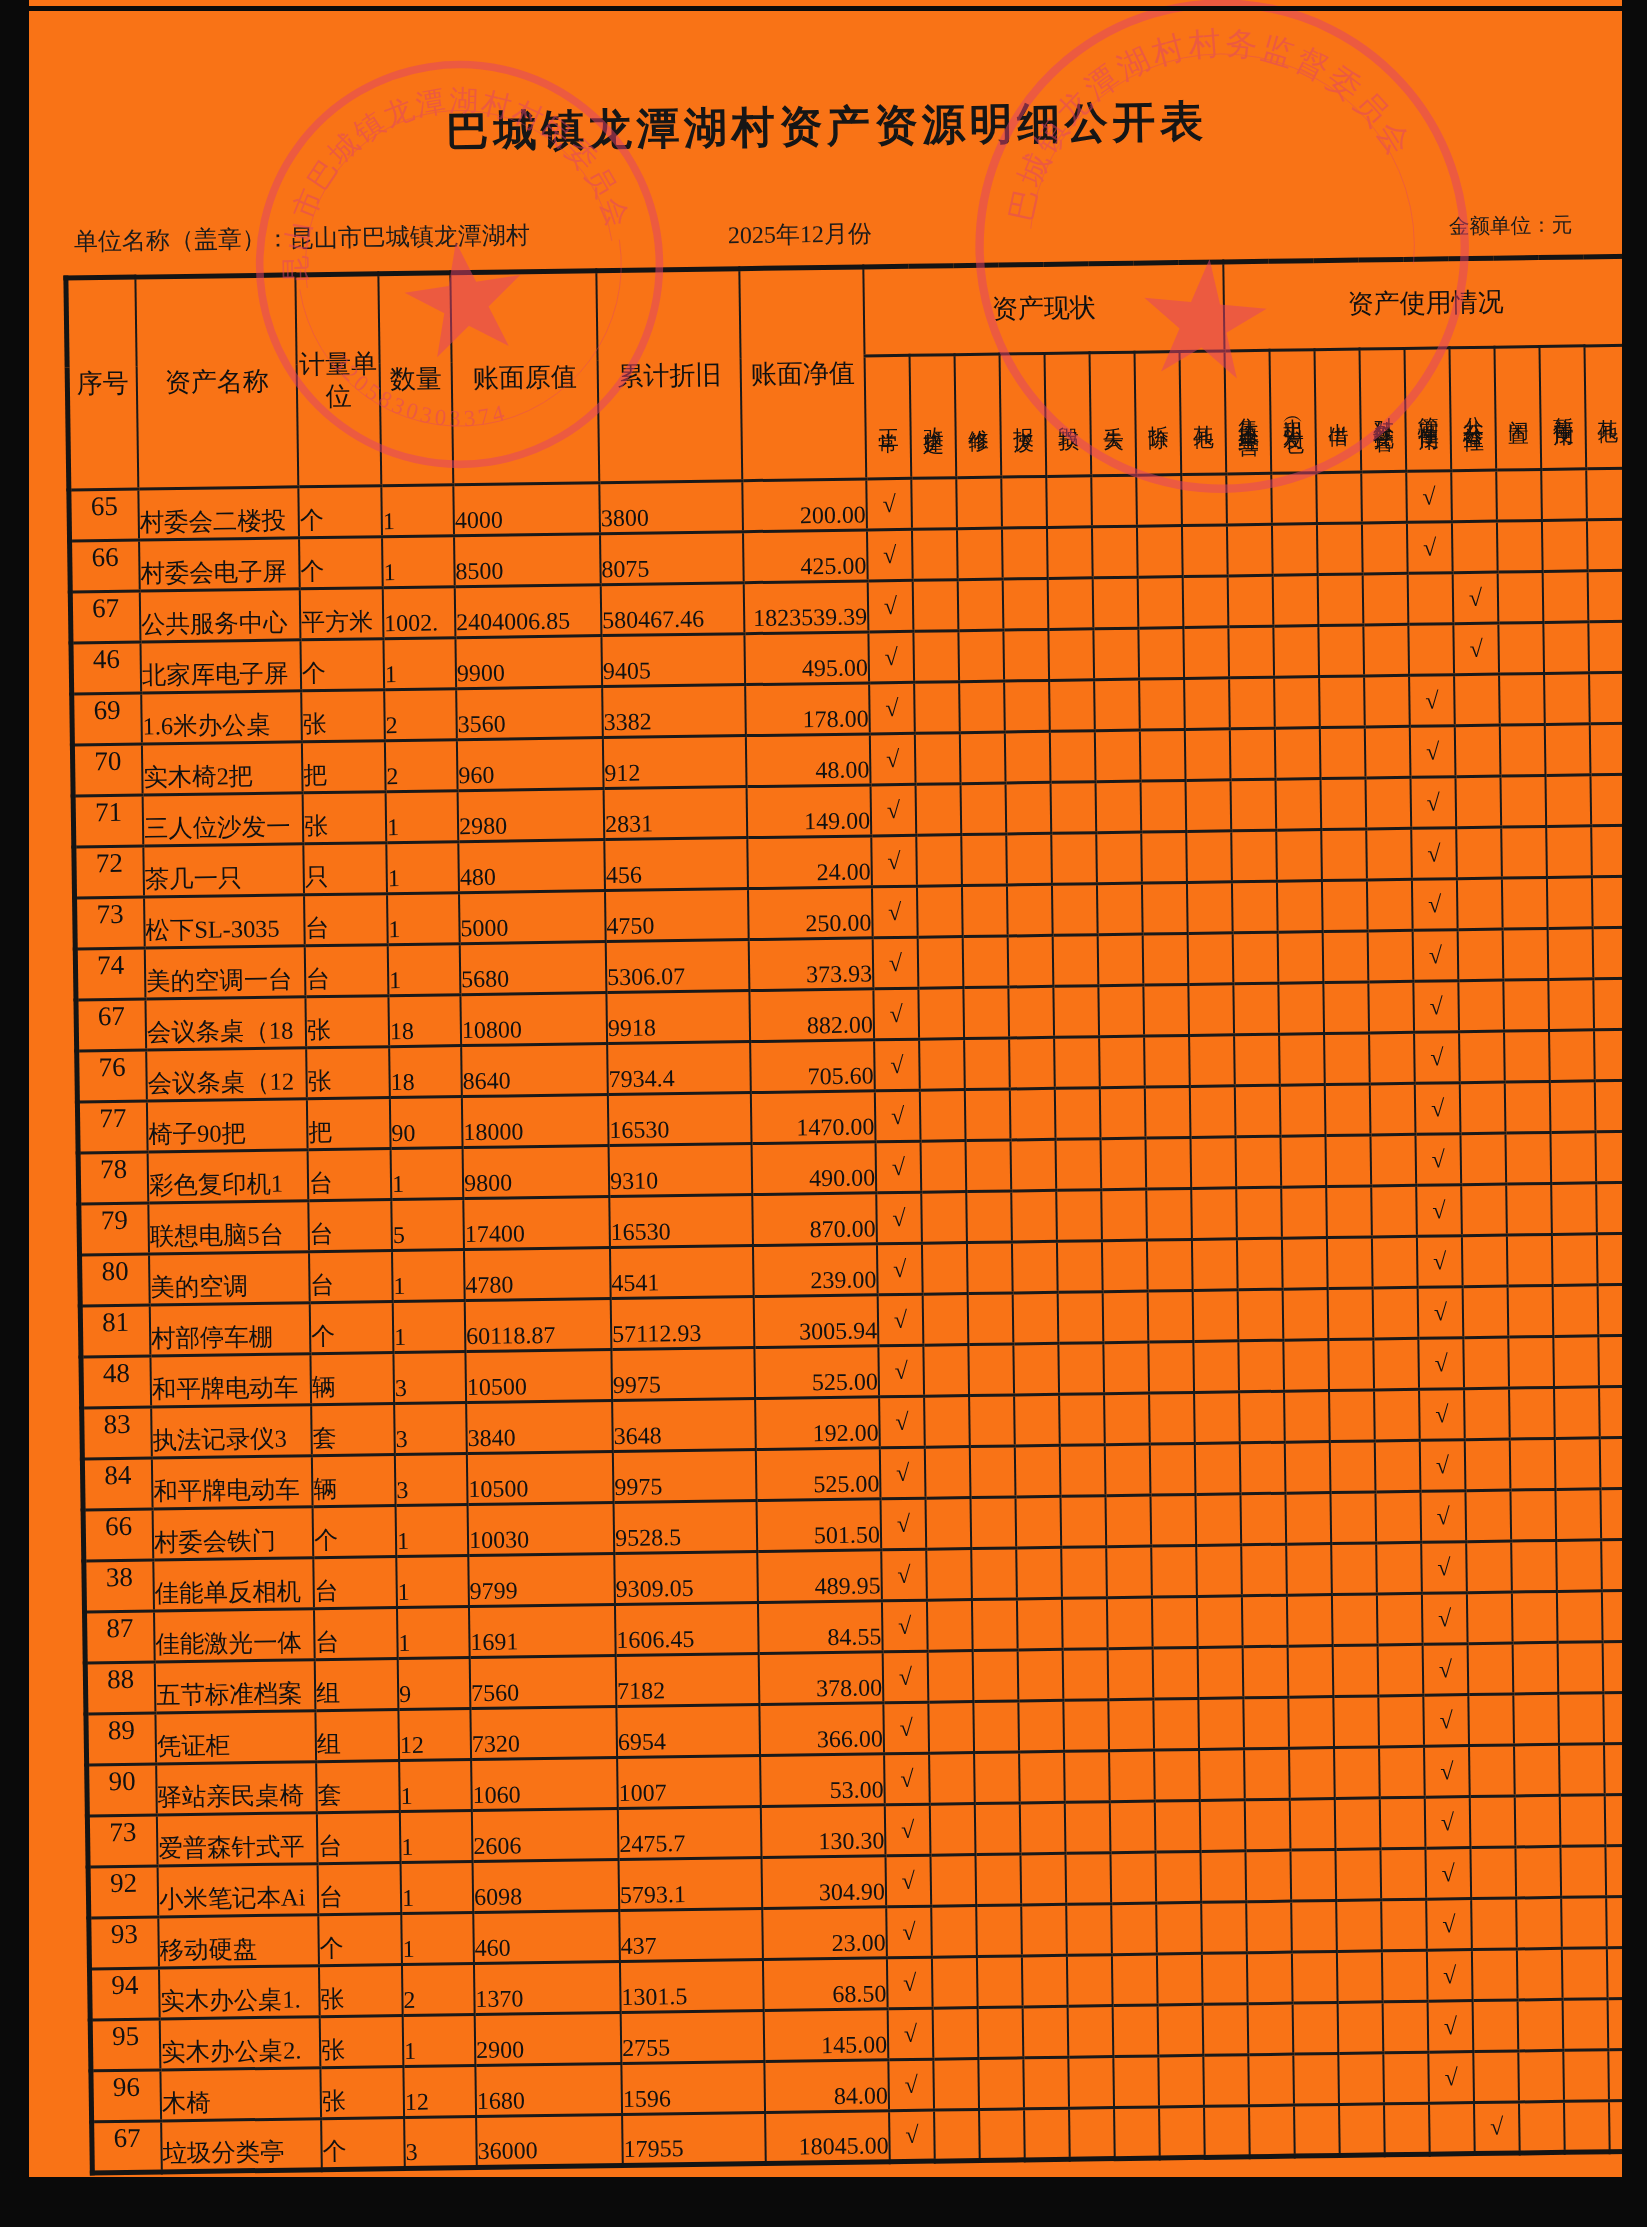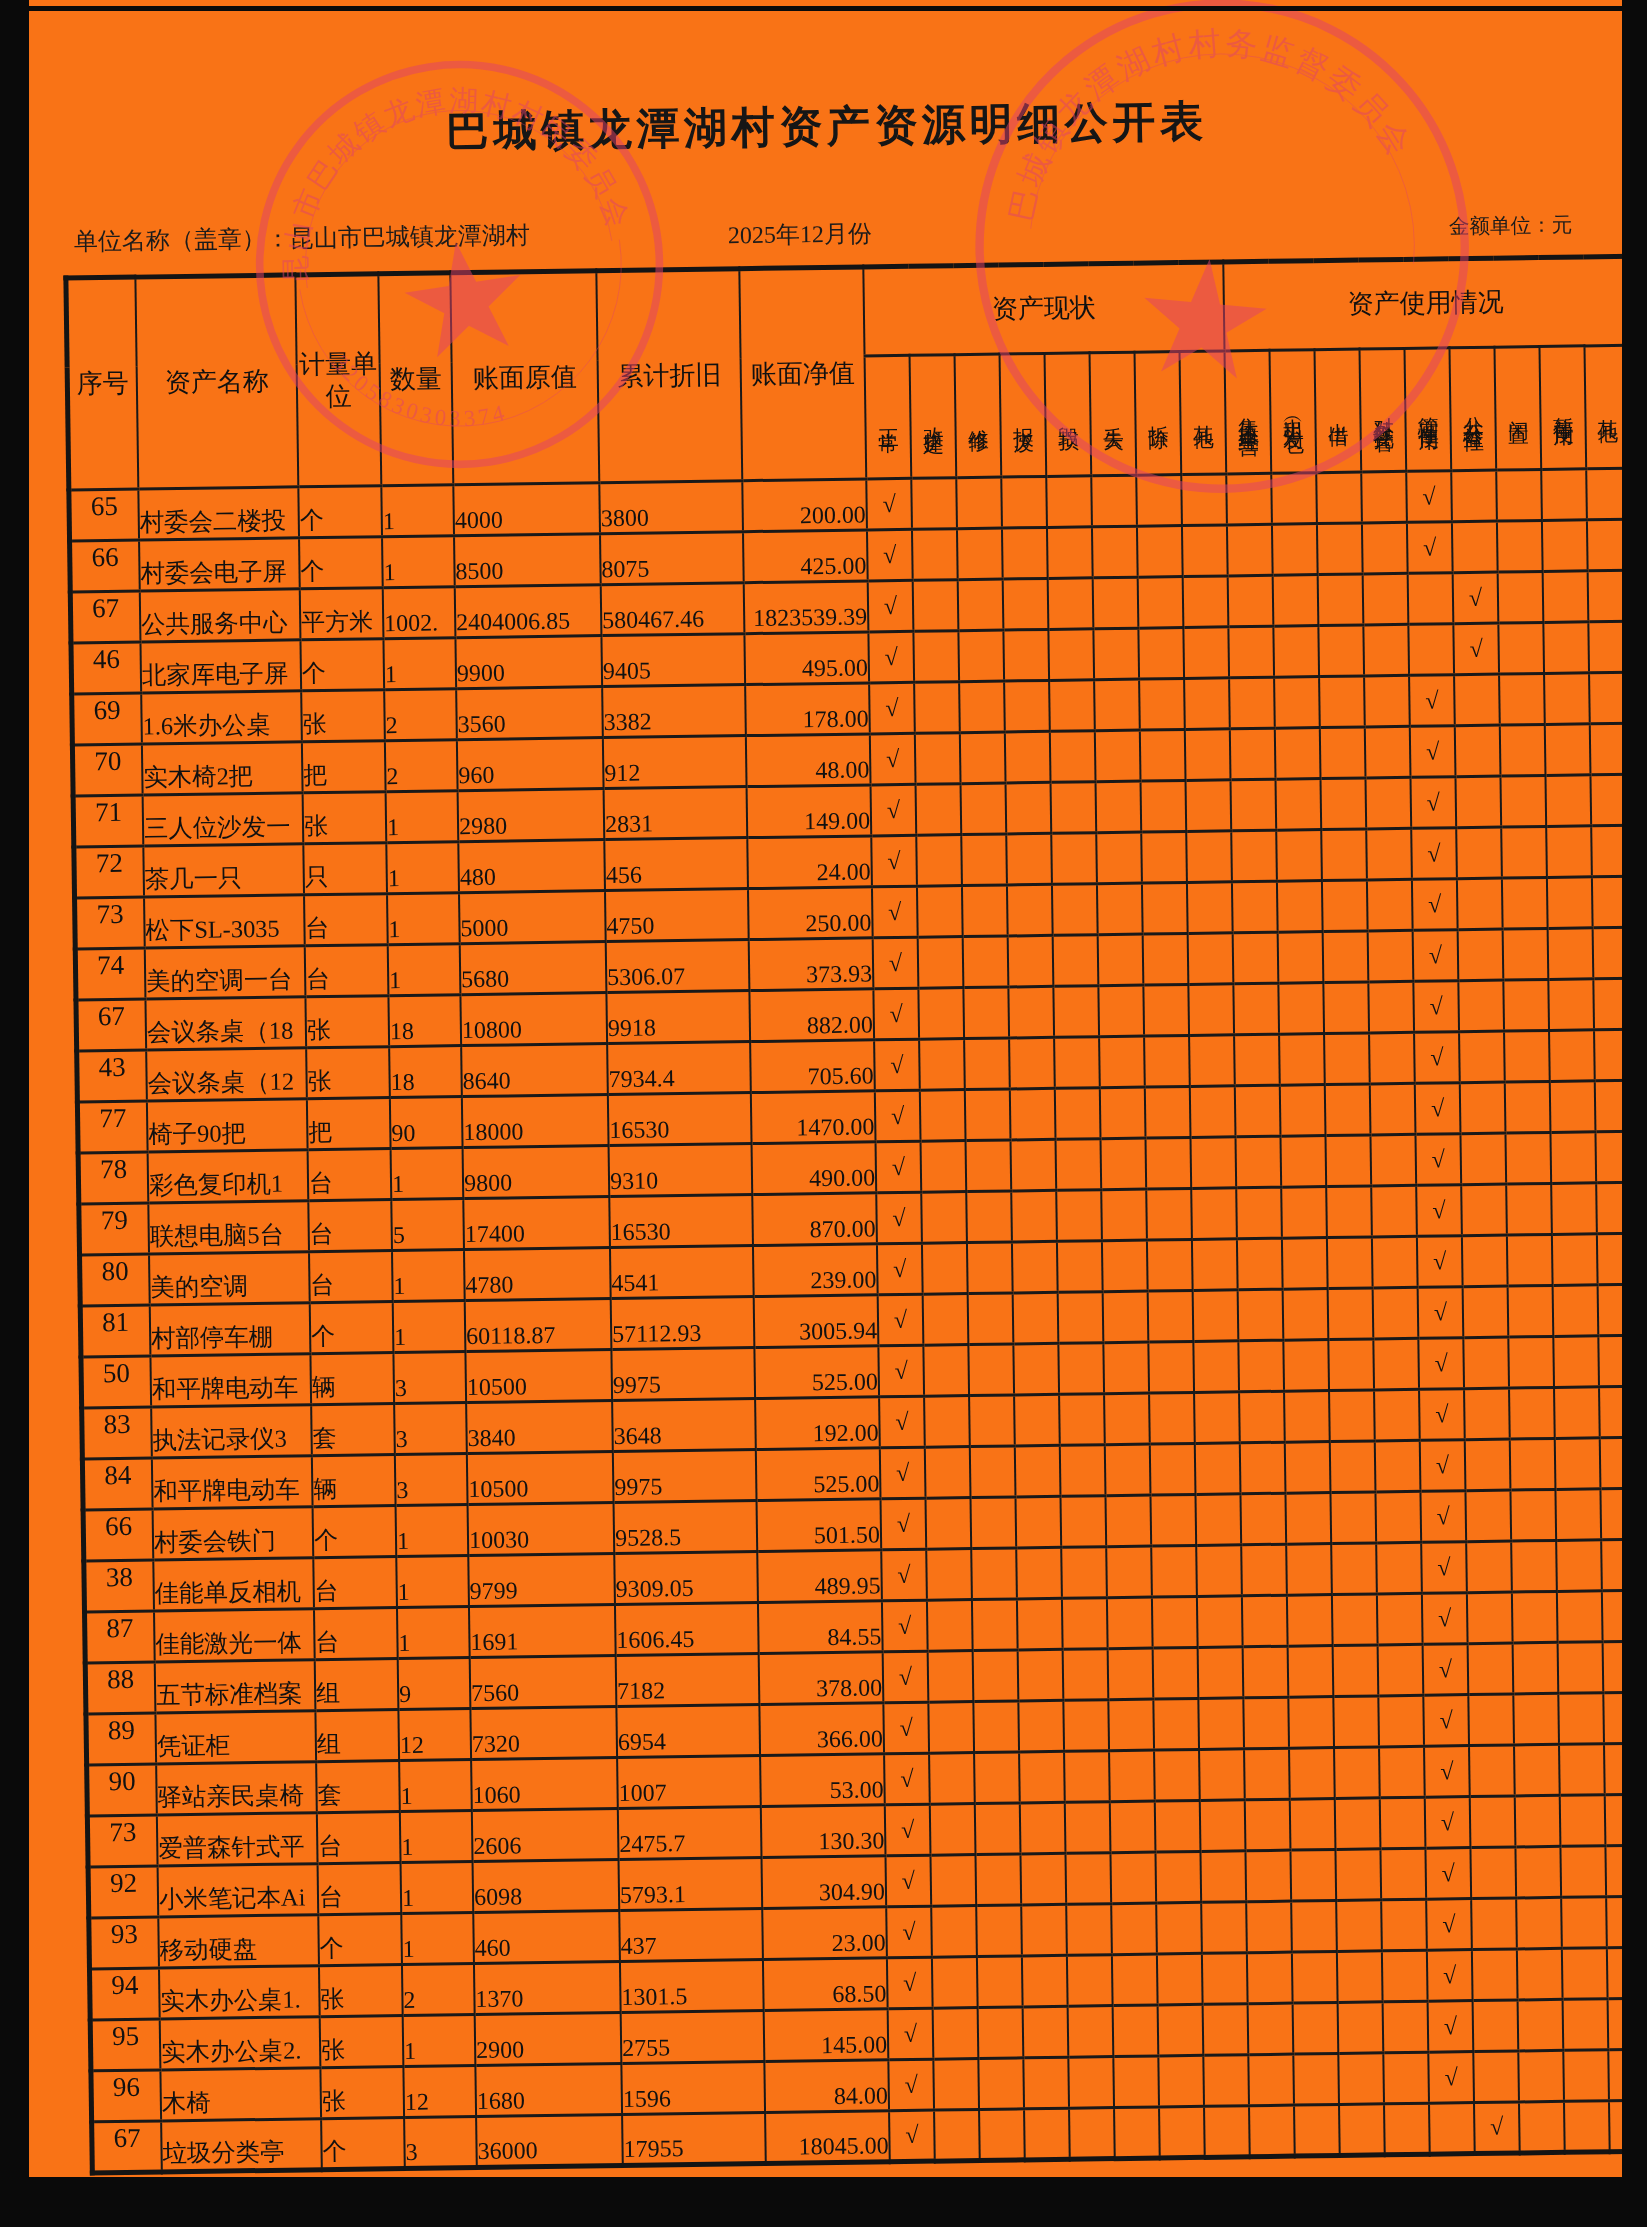--- a/index.html
+++ b/index.html
@@ -456,21 +456,21 @@
             <td class="flag"></td>
             <td class="flag"></td>
             <td class="flag"></td>
             <td class="flag">√</td>
             <td class="flag"></td>
             <td class="flag"></td>
             <td class="flag"></td>
             <td class="flag"></td>
           </tr>
           <tr>
-            <td class="serial">43</td>
+            <td class="serial">76</td>
             <td class="name">会议条桌（12</td>
             <td class="unit">张</td>
             <td class="num">18</td>
             <td class="num">8640</td>
             <td class="num">7934.4</td>
             <td class="net">705.60</td>
             <td class="flag">√</td>
             <td class="flag"></td>
             <td class="flag"></td>
             <td class="flag"></td>
@@ -612,21 +612,21 @@
             <td class="flag"></td>
             <td class="flag"></td>
             <td class="flag"></td>
             <td class="flag">√</td>
             <td class="flag"></td>
             <td class="flag"></td>
             <td class="flag"></td>
             <td class="flag"></td>
           </tr>
           <tr>
-            <td class="serial">50</td>
+            <td class="serial">48</td>
             <td class="name">和平牌电动车</td>
             <td class="unit">辆</td>
             <td class="num">3</td>
             <td class="num">10500</td>
             <td class="num">9975</td>
             <td class="net">525.00</td>
             <td class="flag">√</td>
             <td class="flag"></td>
             <td class="flag"></td>
             <td class="flag"></td>

